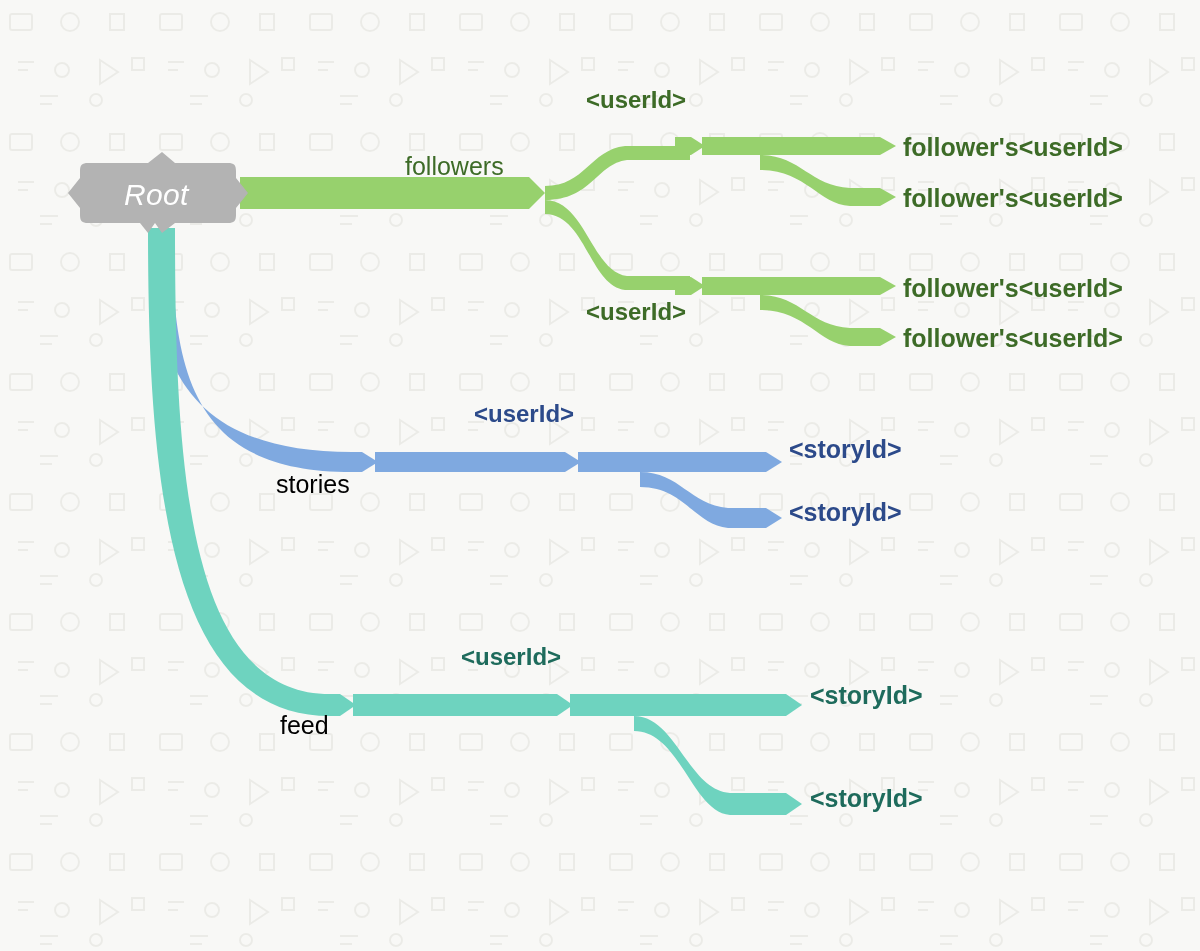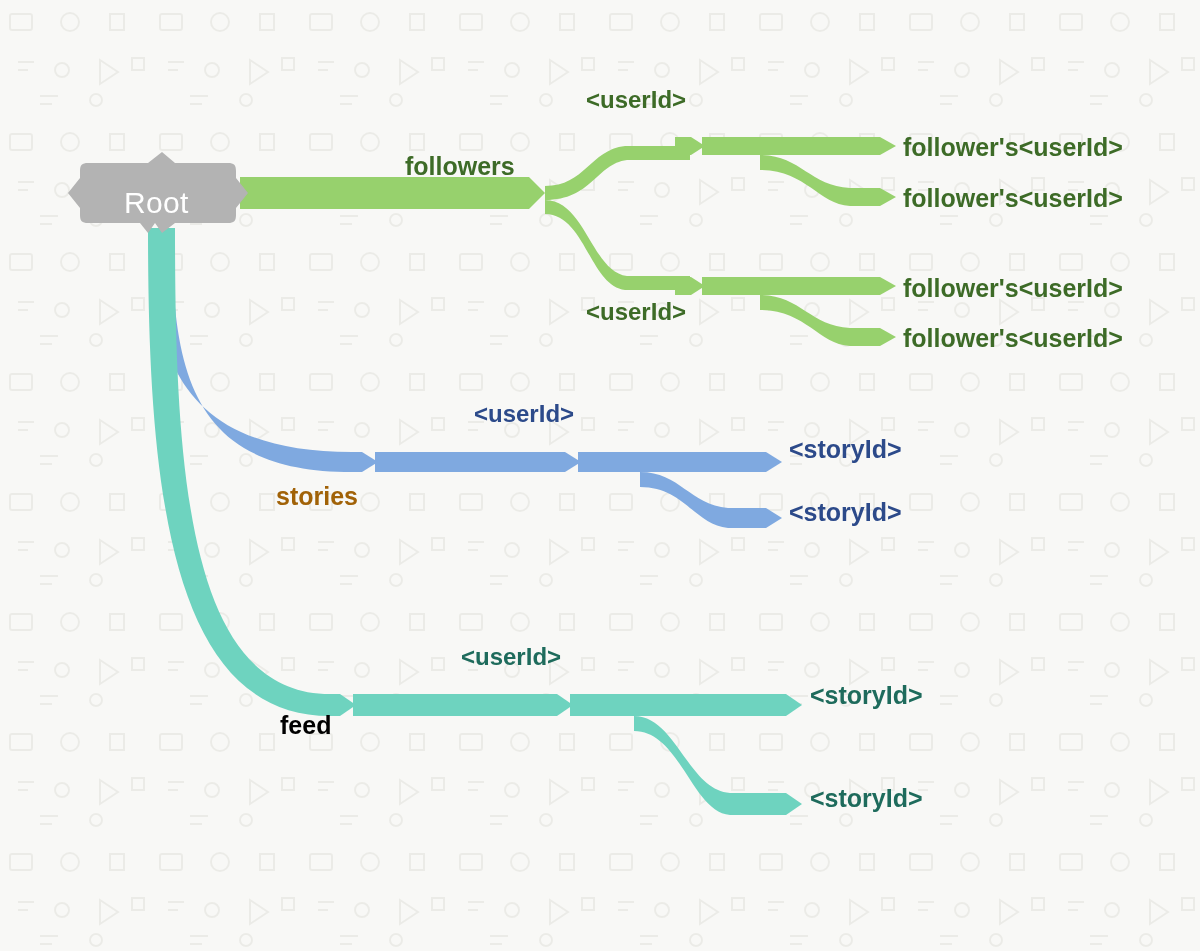--- a/index.html
+++ b/index.html
@@ -30,32 +30,32 @@
     left: 0;
     top: 0;
     width: 1200px;
     height: 951px;
   }
   .lbl {
     position: absolute;
     white-space: nowrap;
     font-family: "Liberation Sans", sans-serif;
     line-height: 1;
-    font-weight: bold;
   }
   .lbl-branch { font-size: 25px; }
   .lbl-token  { font-size: 24px; font-weight: bold; }
   .lbl-leaf   { font-size: 25px; font-weight: bold; }
   .root-text {
     position: absolute;
     font-size: 30px;
     color: #ffffff;
     left: 124px;
-    top: 186px;
+    top: 178px;
     letter-spacing: 0.3px;
+    font-style: italic;
   }
 </style>
 </head>
 <body>
 
 <div id="canvas">
 
   <svg id="texture" viewBox="0 0 1200 951" xmlns="http://www.w3.org/2000/svg">
     <defs>
       <pattern id="wm" width="150" height="120" patternUnits="userSpaceOnUse">
@@ -162,21 +162,21 @@
   <div class="lbl lbl-token" style="left:586px; top:300px; color:#3d6b27;">&lt;userId&gt;</div>
 
   <div class="lbl lbl-leaf" style="left:903px; top:135px; color:#3d6b27;">follower's&lt;userId&gt;</div>
 
   <div class="lbl lbl-leaf" style="left:903px; top:186px; color:#3d6b27;">follower's&lt;userId&gt;</div>
 
   <div class="lbl lbl-leaf" style="left:903px; top:276px; color:#3d6b27;">follower's&lt;userId&gt;</div>
 
   <div class="lbl lbl-leaf" style="left:903px; top:326px; color:#3d6b27;">follower's&lt;userId&gt;</div>
 
-  <div class="lbl lbl-branch" style="left:276px; top:484px; color:#a16207;">stories</div>
+  <div class="lbl lbl-branch" style="left:276px; top:472px; color:#000000;">stories</div>
 
   <div class="lbl lbl-token" style="left:474px; top:402px; color:#2c4a8a;">&lt;userId&gt;</div>
 
   <div class="lbl lbl-leaf" style="left:789px; top:437px; color:#2c4a8a;">&lt;storyId&gt;</div>
 
   <div class="lbl lbl-leaf" style="left:789px; top:500px; color:#2c4a8a;">&lt;storyId&gt;</div>
 
   <div class="lbl lbl-branch" style="left:280px; top:713px; color:#000000;">feed</div>
 
   <div class="lbl lbl-token" style="left:461px; top:645px; color:#1e6b5c;">&lt;userId&gt;</div>

